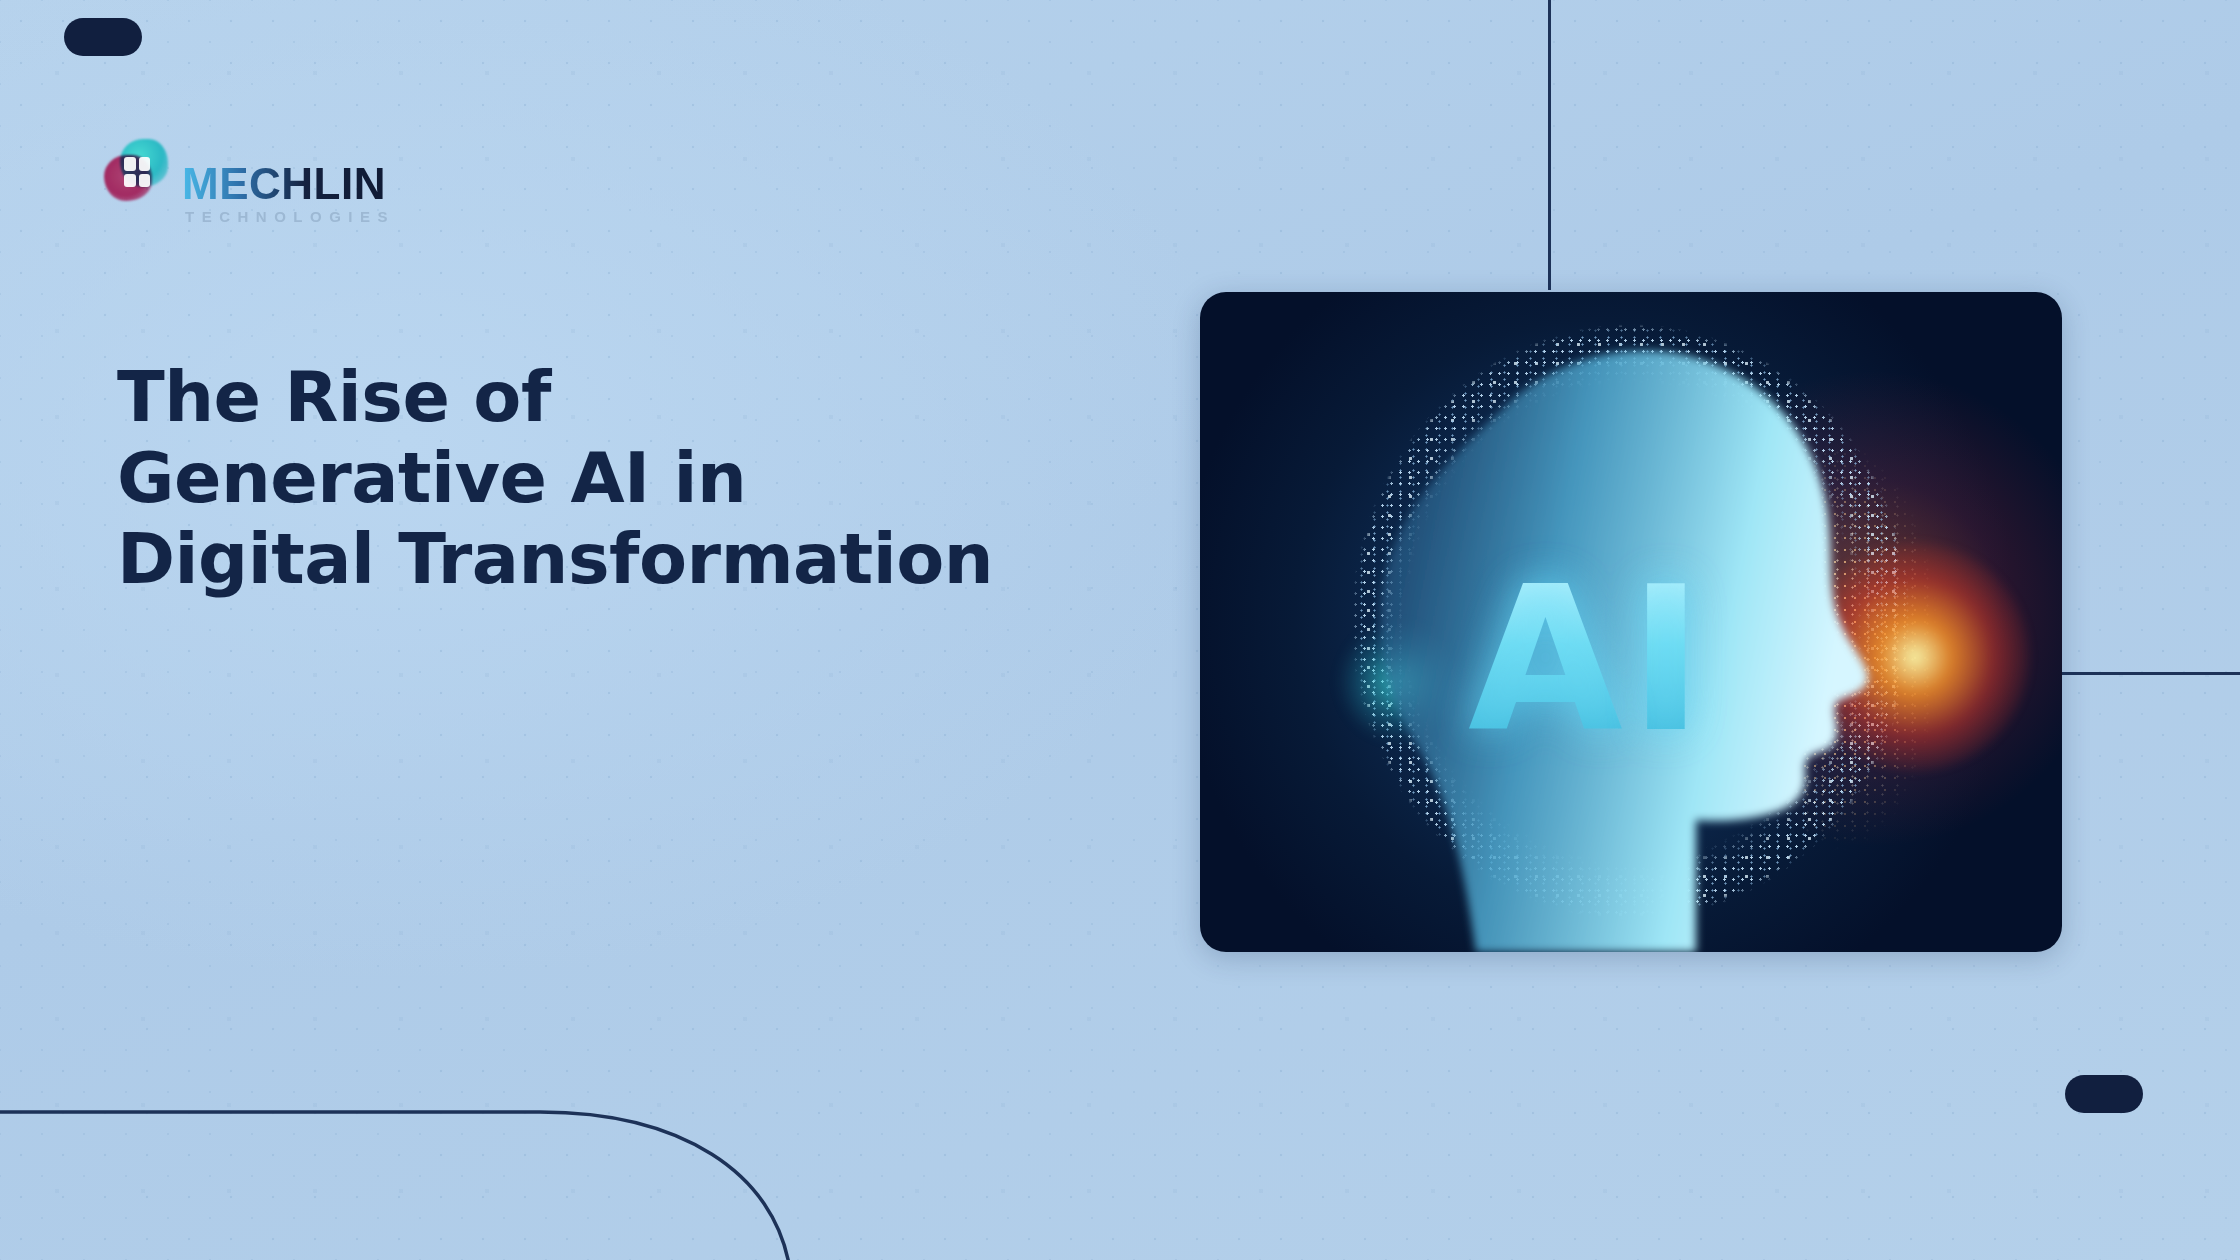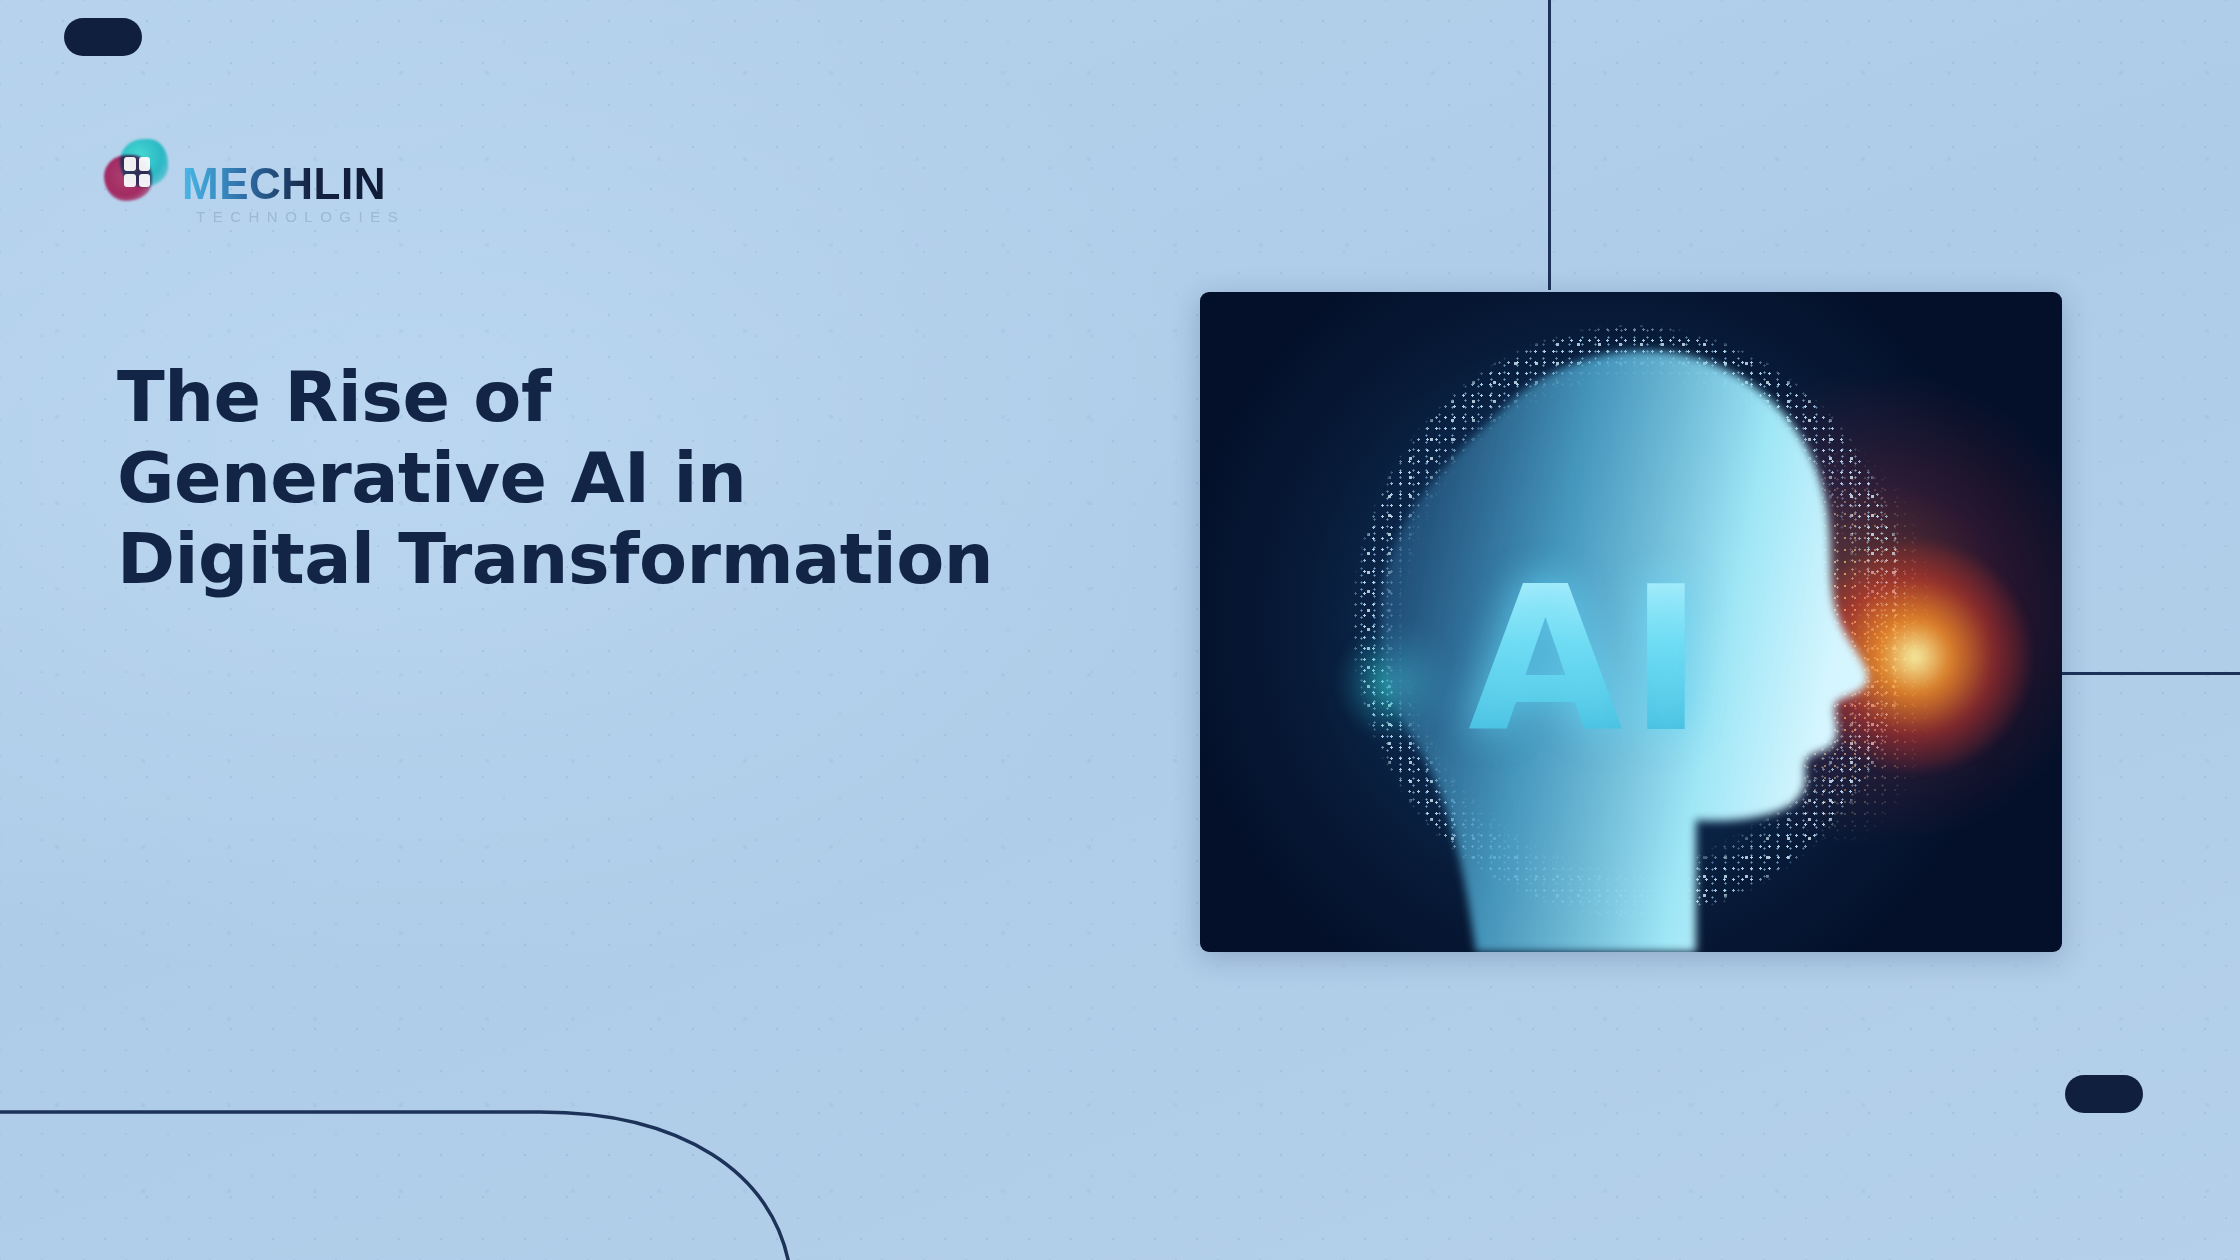--- a/index.html
+++ b/index.html
@@ -103,23 +103,23 @@
   .blob-glyph i{display:block;background:#ffffff;border-radius:3px;opacity:.93;}
   .logo-text{display:flex;flex-direction:column;justify-content:center;line-height:1;}
   .logo-name{
     font-size:44px;font-weight:700;letter-spacing:.5px;
     background:linear-gradient(90deg,#49b9e8 0%,#2e6ea8 28%,#14213f 58%,#0f1a34 100%);
     -webkit-background-clip:text;background-clip:text;color:transparent;
     font-family:"Liberation Sans", sans-serif;
     margin-top:44px;
   }
   .logo-sub{
-    font-size:15px;letter-spacing:7.5px;font-weight:400;
+    font-size:15px;letter-spacing:7.5px;font-weight:700;
     color:rgba(140,168,196,0.62);
-    margin-top:3px;margin-left:14px;
+    margin-top:3px;margin-left:3px;
   }
 
   
   .headline{
     position:absolute;
     left:105px;top:310px;
     width:1080px;
     font-size:70px;
     font-weight:700;
     line-height:1.16;
@@ -161,21 +161,21 @@
     color:#14264a;
     font-family:"DejaVu Sans", sans-serif;
     letter-spacing:.3px;
   }
 
   
   .ai-card{
     position:absolute;
     left:1200px;top:292px;
     width:862px;height:660px;
-    border-radius:9px;
+    border-radius:26px;
     overflow:hidden;
     background:
       radial-gradient(circle 340px at 78% 48%, rgba(255,96,30,0.42) 0%, rgba(190,40,60,0.20) 38%, rgba(0,0,0,0) 70%),
       radial-gradient(circle 420px at 46% 50%, #123a63 0%, #0d2a50 42%, #071a37 72%, #04102a 100%),
       linear-gradient(120deg,#06132c 0%,#0a1f43 45%,#1a1430 100%);
     box-shadow:0 6px 28px rgba(20,40,80,0.22);
   }
   .ai-inner{position:absolute;inset:0;}
 
   .ring{

